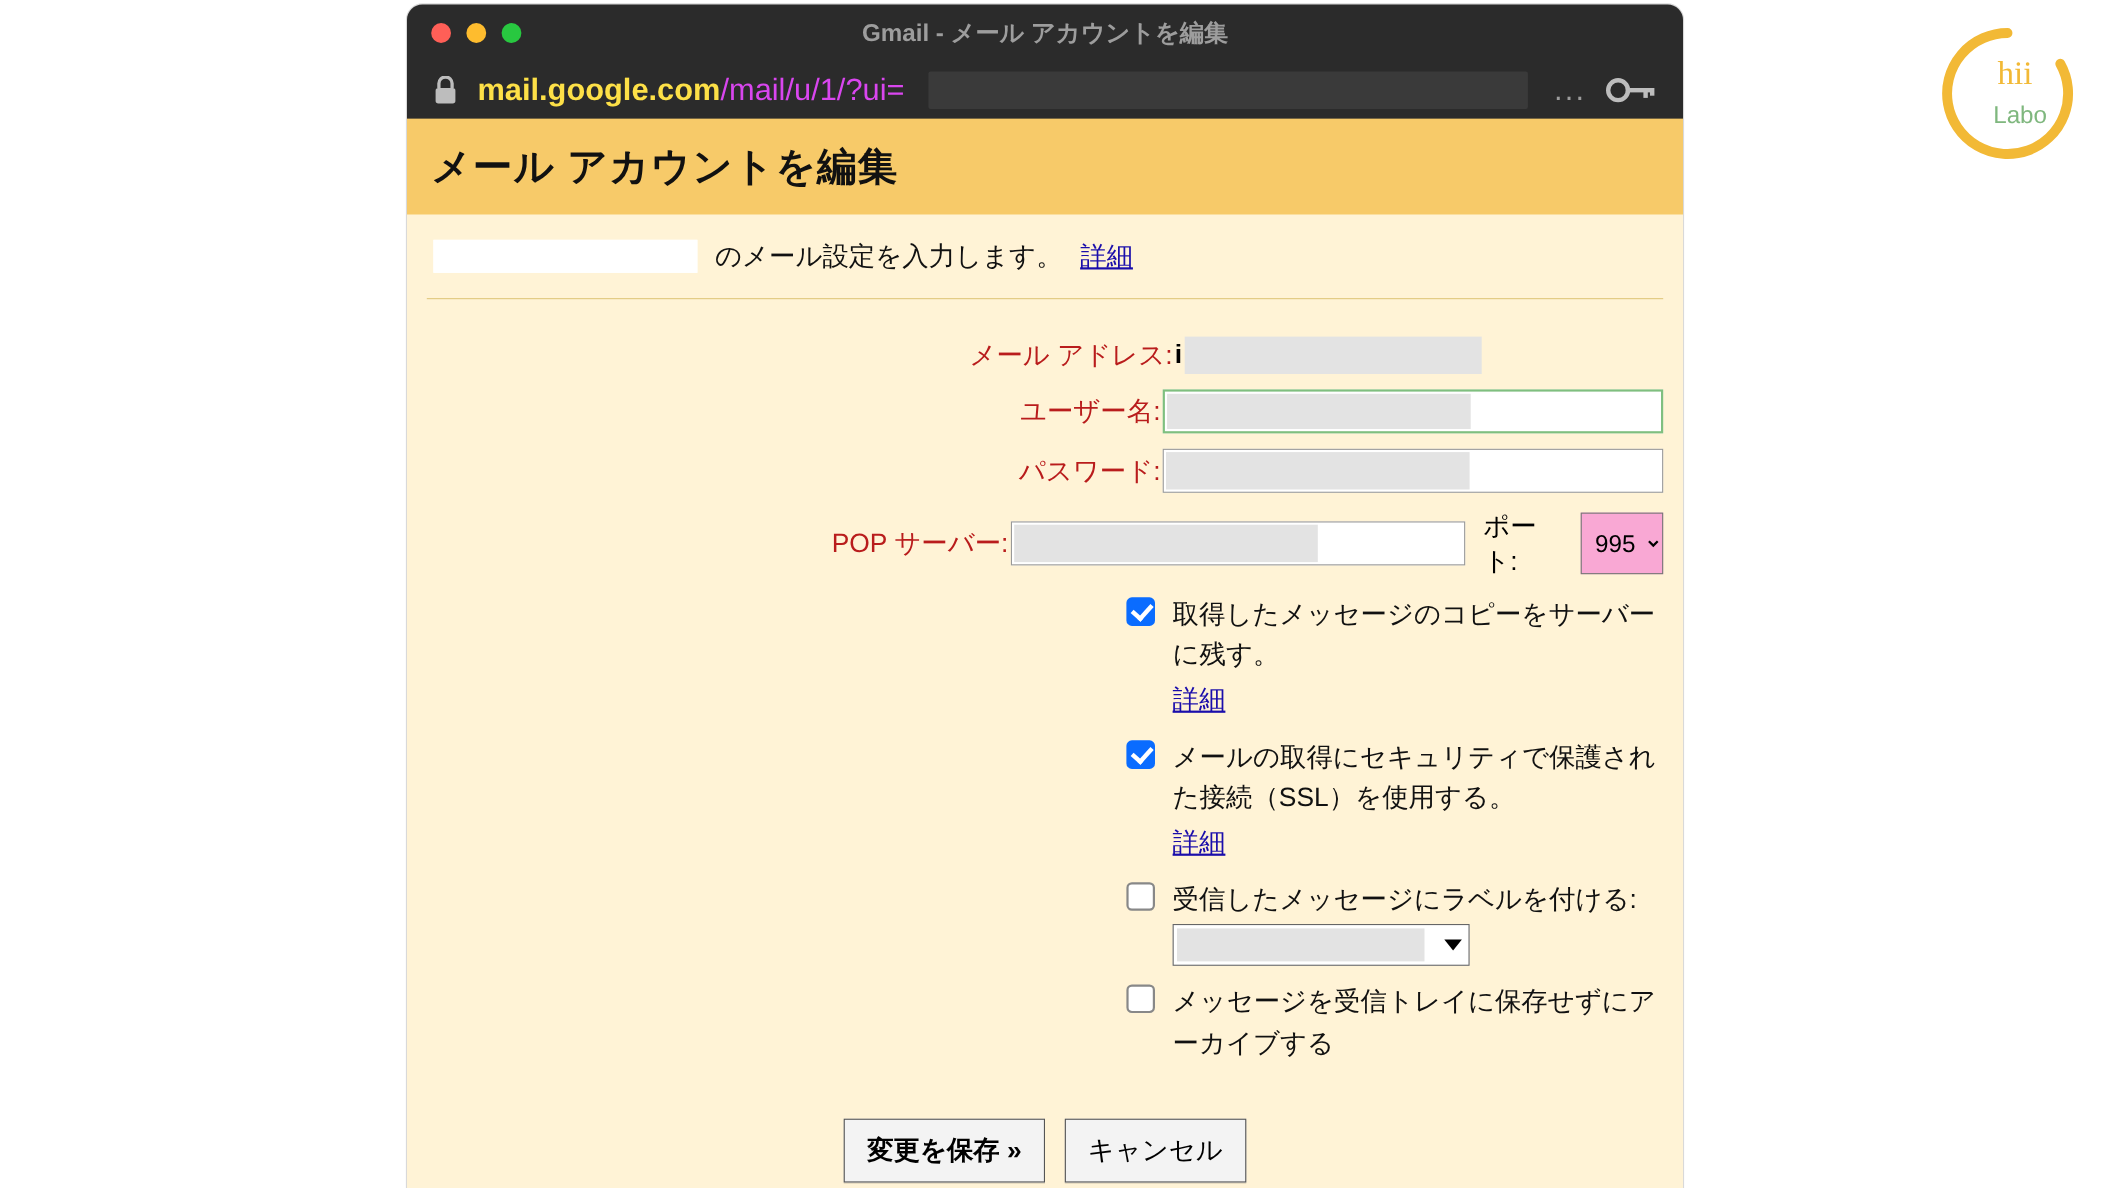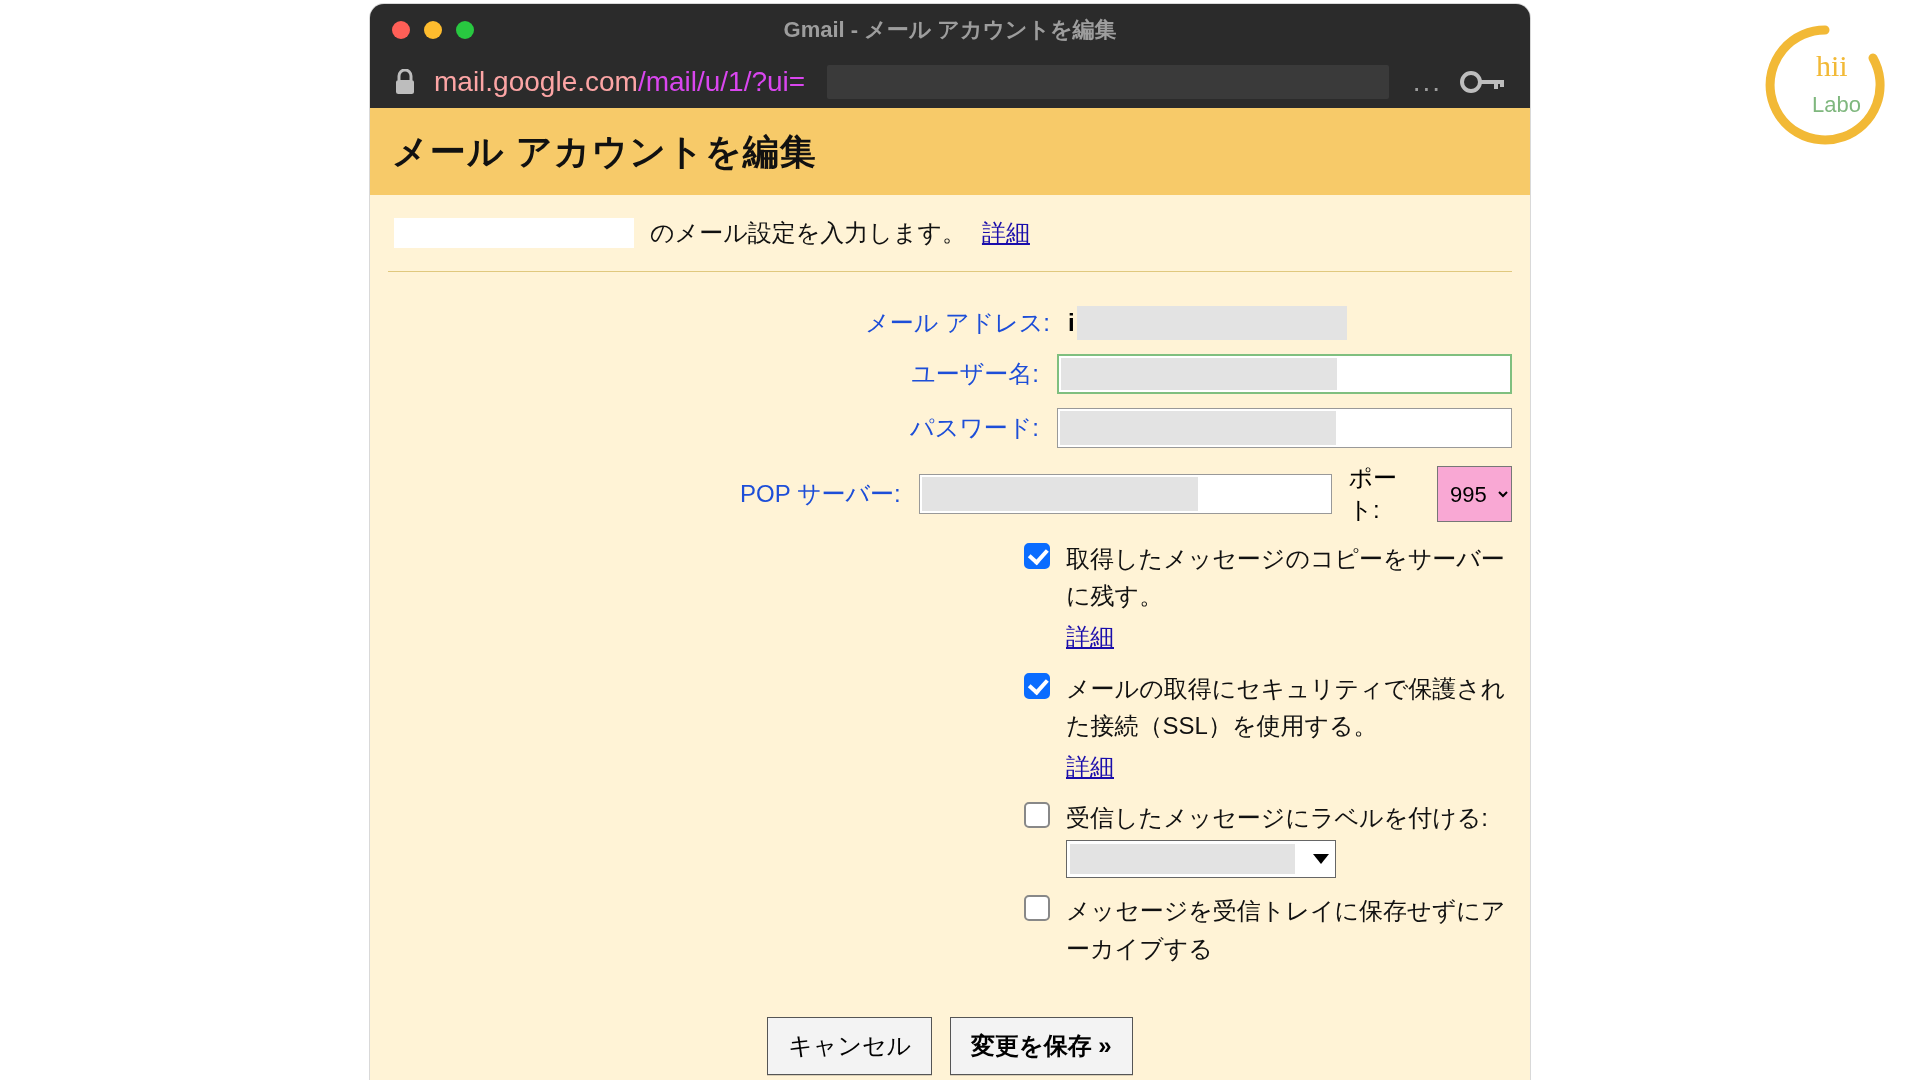--- a/index.html
+++ b/index.html
@@ -52,21 +52,21 @@
       color:#c9c9c9;
       font-size:28px;
     }
     .addressbar .lock svg{ display:block; }
     .url{
       flex:0 0 auto;
       display:flex; align-items:center;
       font-family:inherit;
       white-space:nowrap;
     }
-    .url .host{ color:#fca5a5; font-weight:400; }
+    .url .host{ color:#fde047; font-weight:700; }
     .url .path{ color:#d946ef; }
     .url-mask{
       width:705px; height:34px;
       background:#3a3a3a;
       border-radius:2px;
       margin-left:4px;
     }
     .ellipsis{ color:#9d9d9d; margin-left:6px; letter-spacing:2px;}
     .right-icons{
       margin-left:auto;
@@ -111,22 +111,22 @@
     .form{
       padding-top:34px;
     }
     .row{
       display:flex; align-items:center;
       margin-bottom:14px;
     }
     .row-label{
       width:680px;
       text-align:right;
-      padding-right:18px;
-      font-size:24px; color:#1d4ed8;
+      padding-right:2px;
+      font-size:24px; color:#b91c1c;
     }
     .row-value{
       flex:1;
       display:flex; align-items:center; gap:16px;
       font-size:24px;
     }
     .static-email{
       display:inline-flex; align-items:center;
     }
     .email-prefix{ font-weight:700; color:#000; padding-right:2px;}
@@ -346,21 +346,21 @@
 
         <div class="check-row">
           <div class="check-spacer"></div>
           <div class="cb"></div>
           <div class="check-text">
             <span>メッセージを受信トレイに保存せずにアーカイブする</span>
           </div>
         </div>
 
         <div class="buttons">
+          <button class="btn primary">変更を保存 »</button>
           <button class="btn">キャンセル</button>
-          <button class="btn primary">変更を保存 »</button>
         </div>
 
       </div>
     </div>
   </div>
 
 </div>
 
 </body></html>

